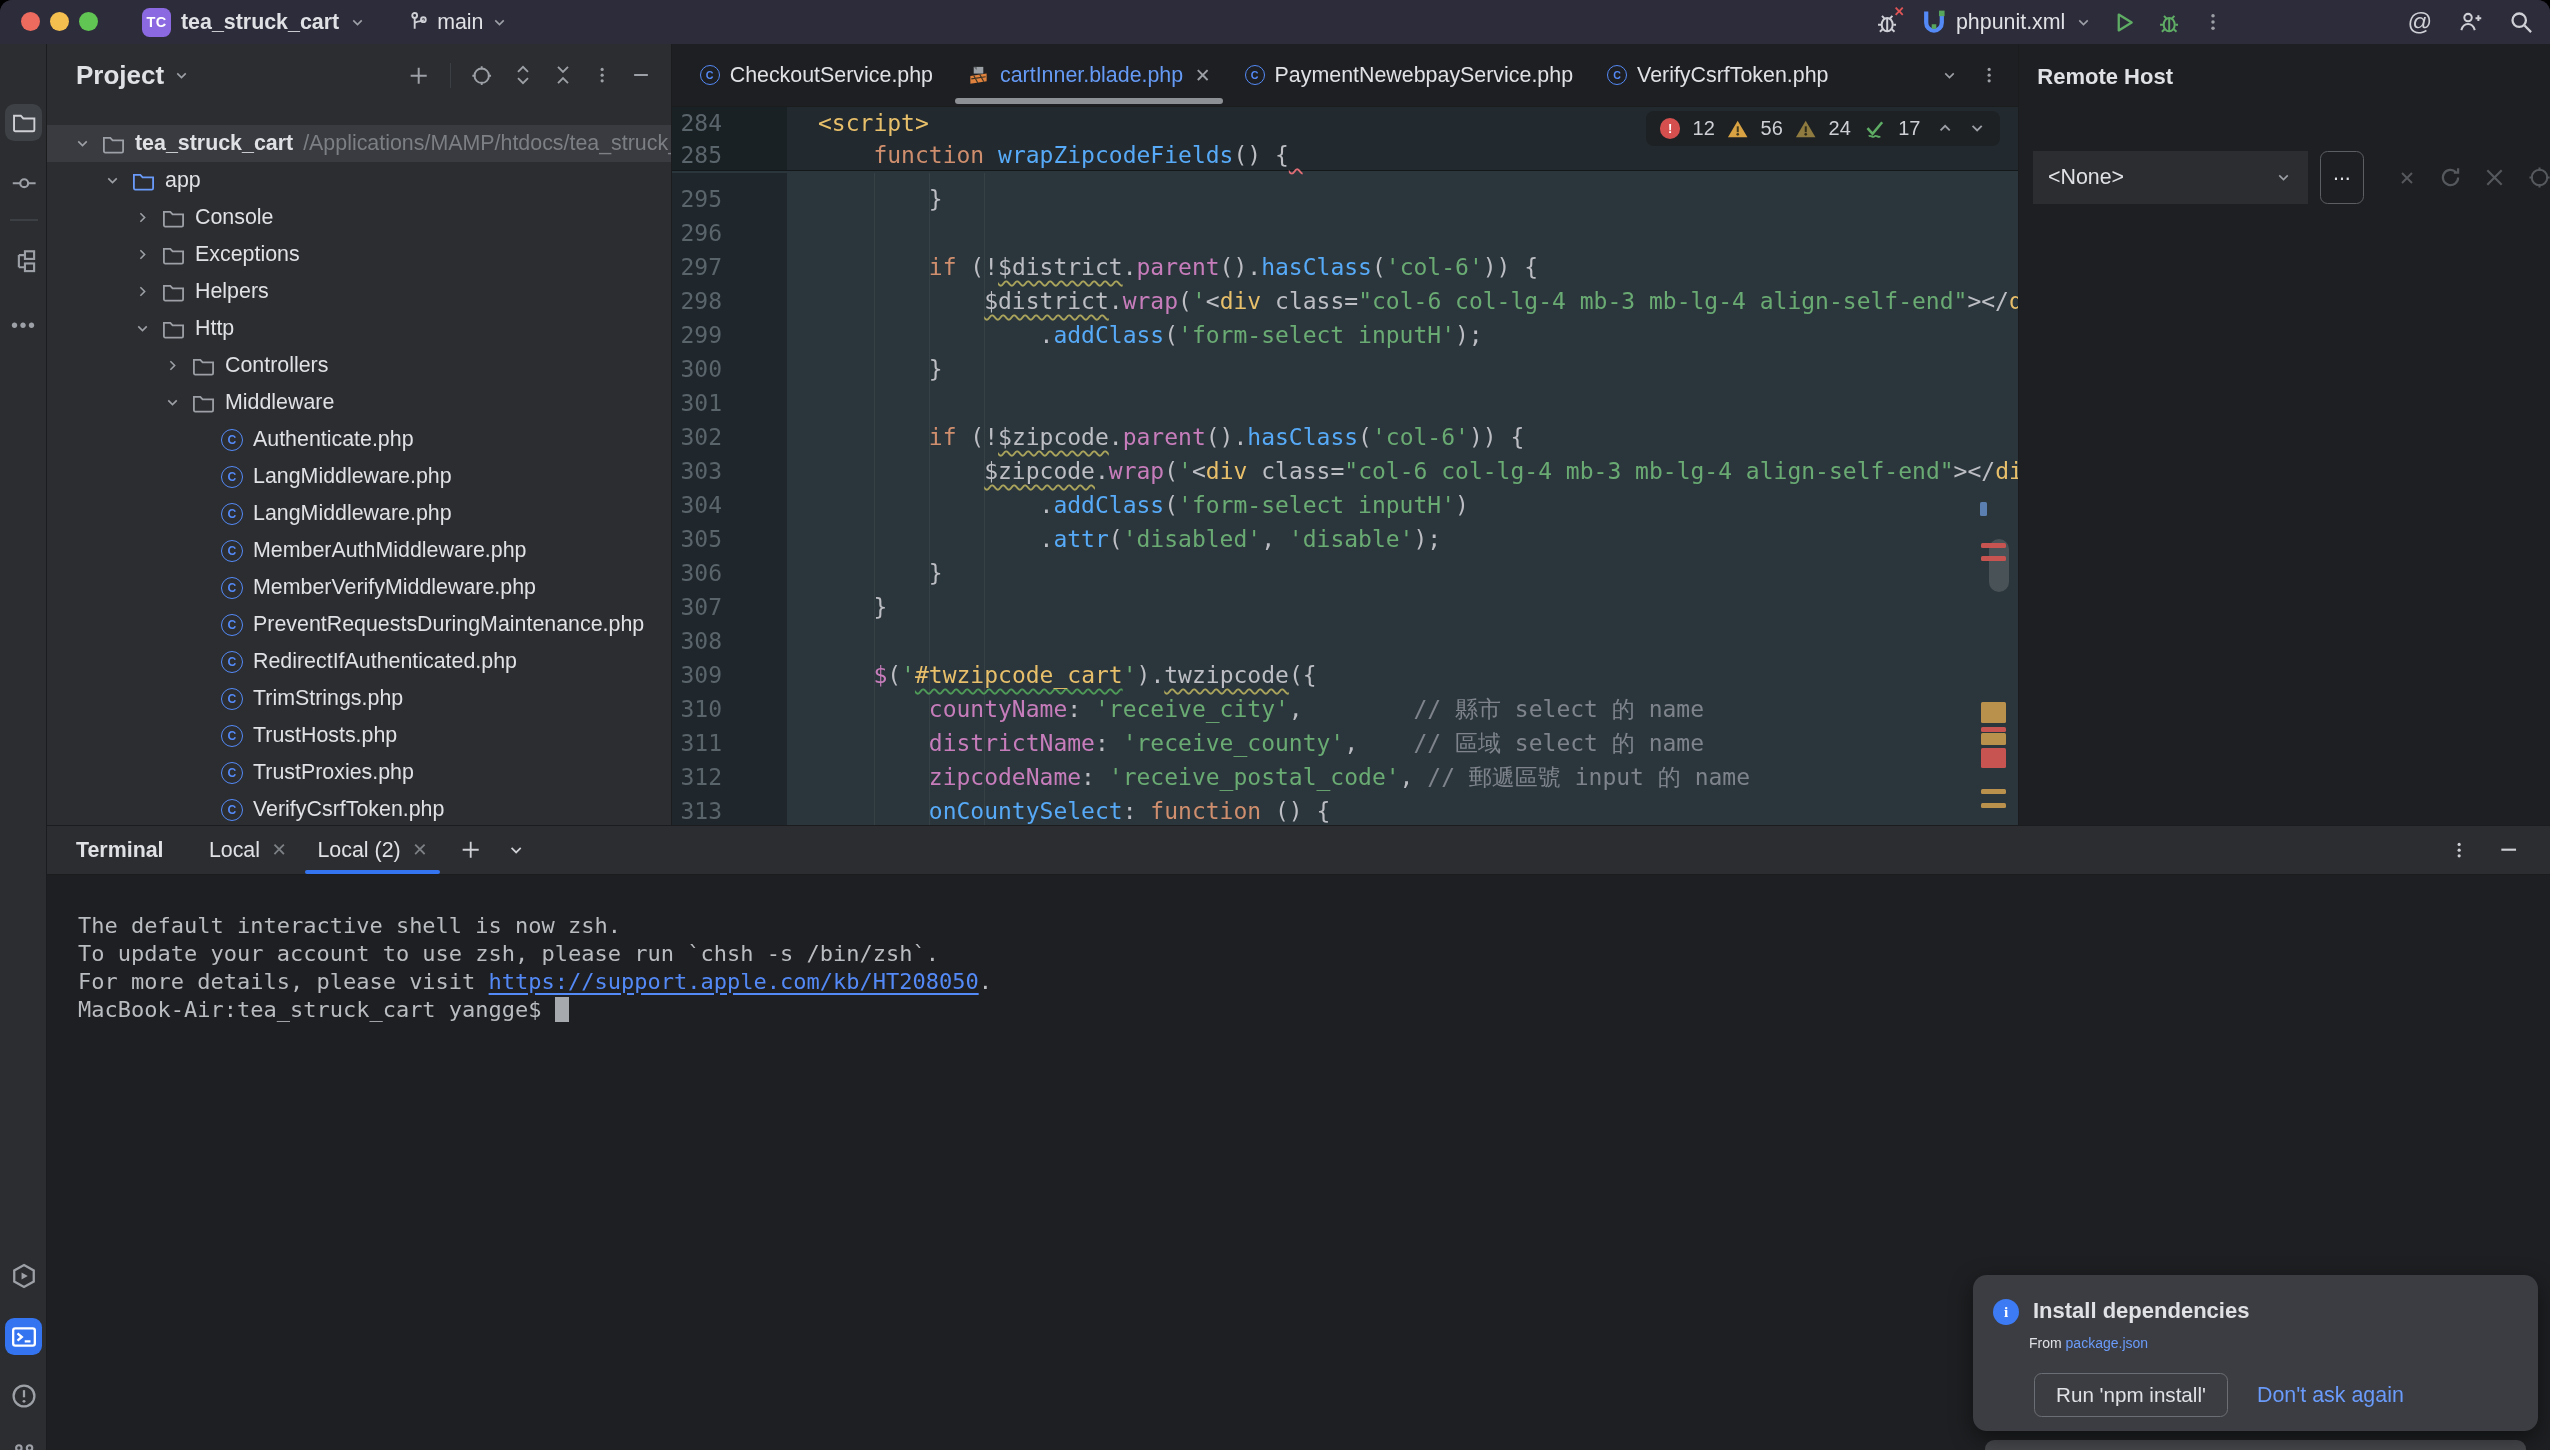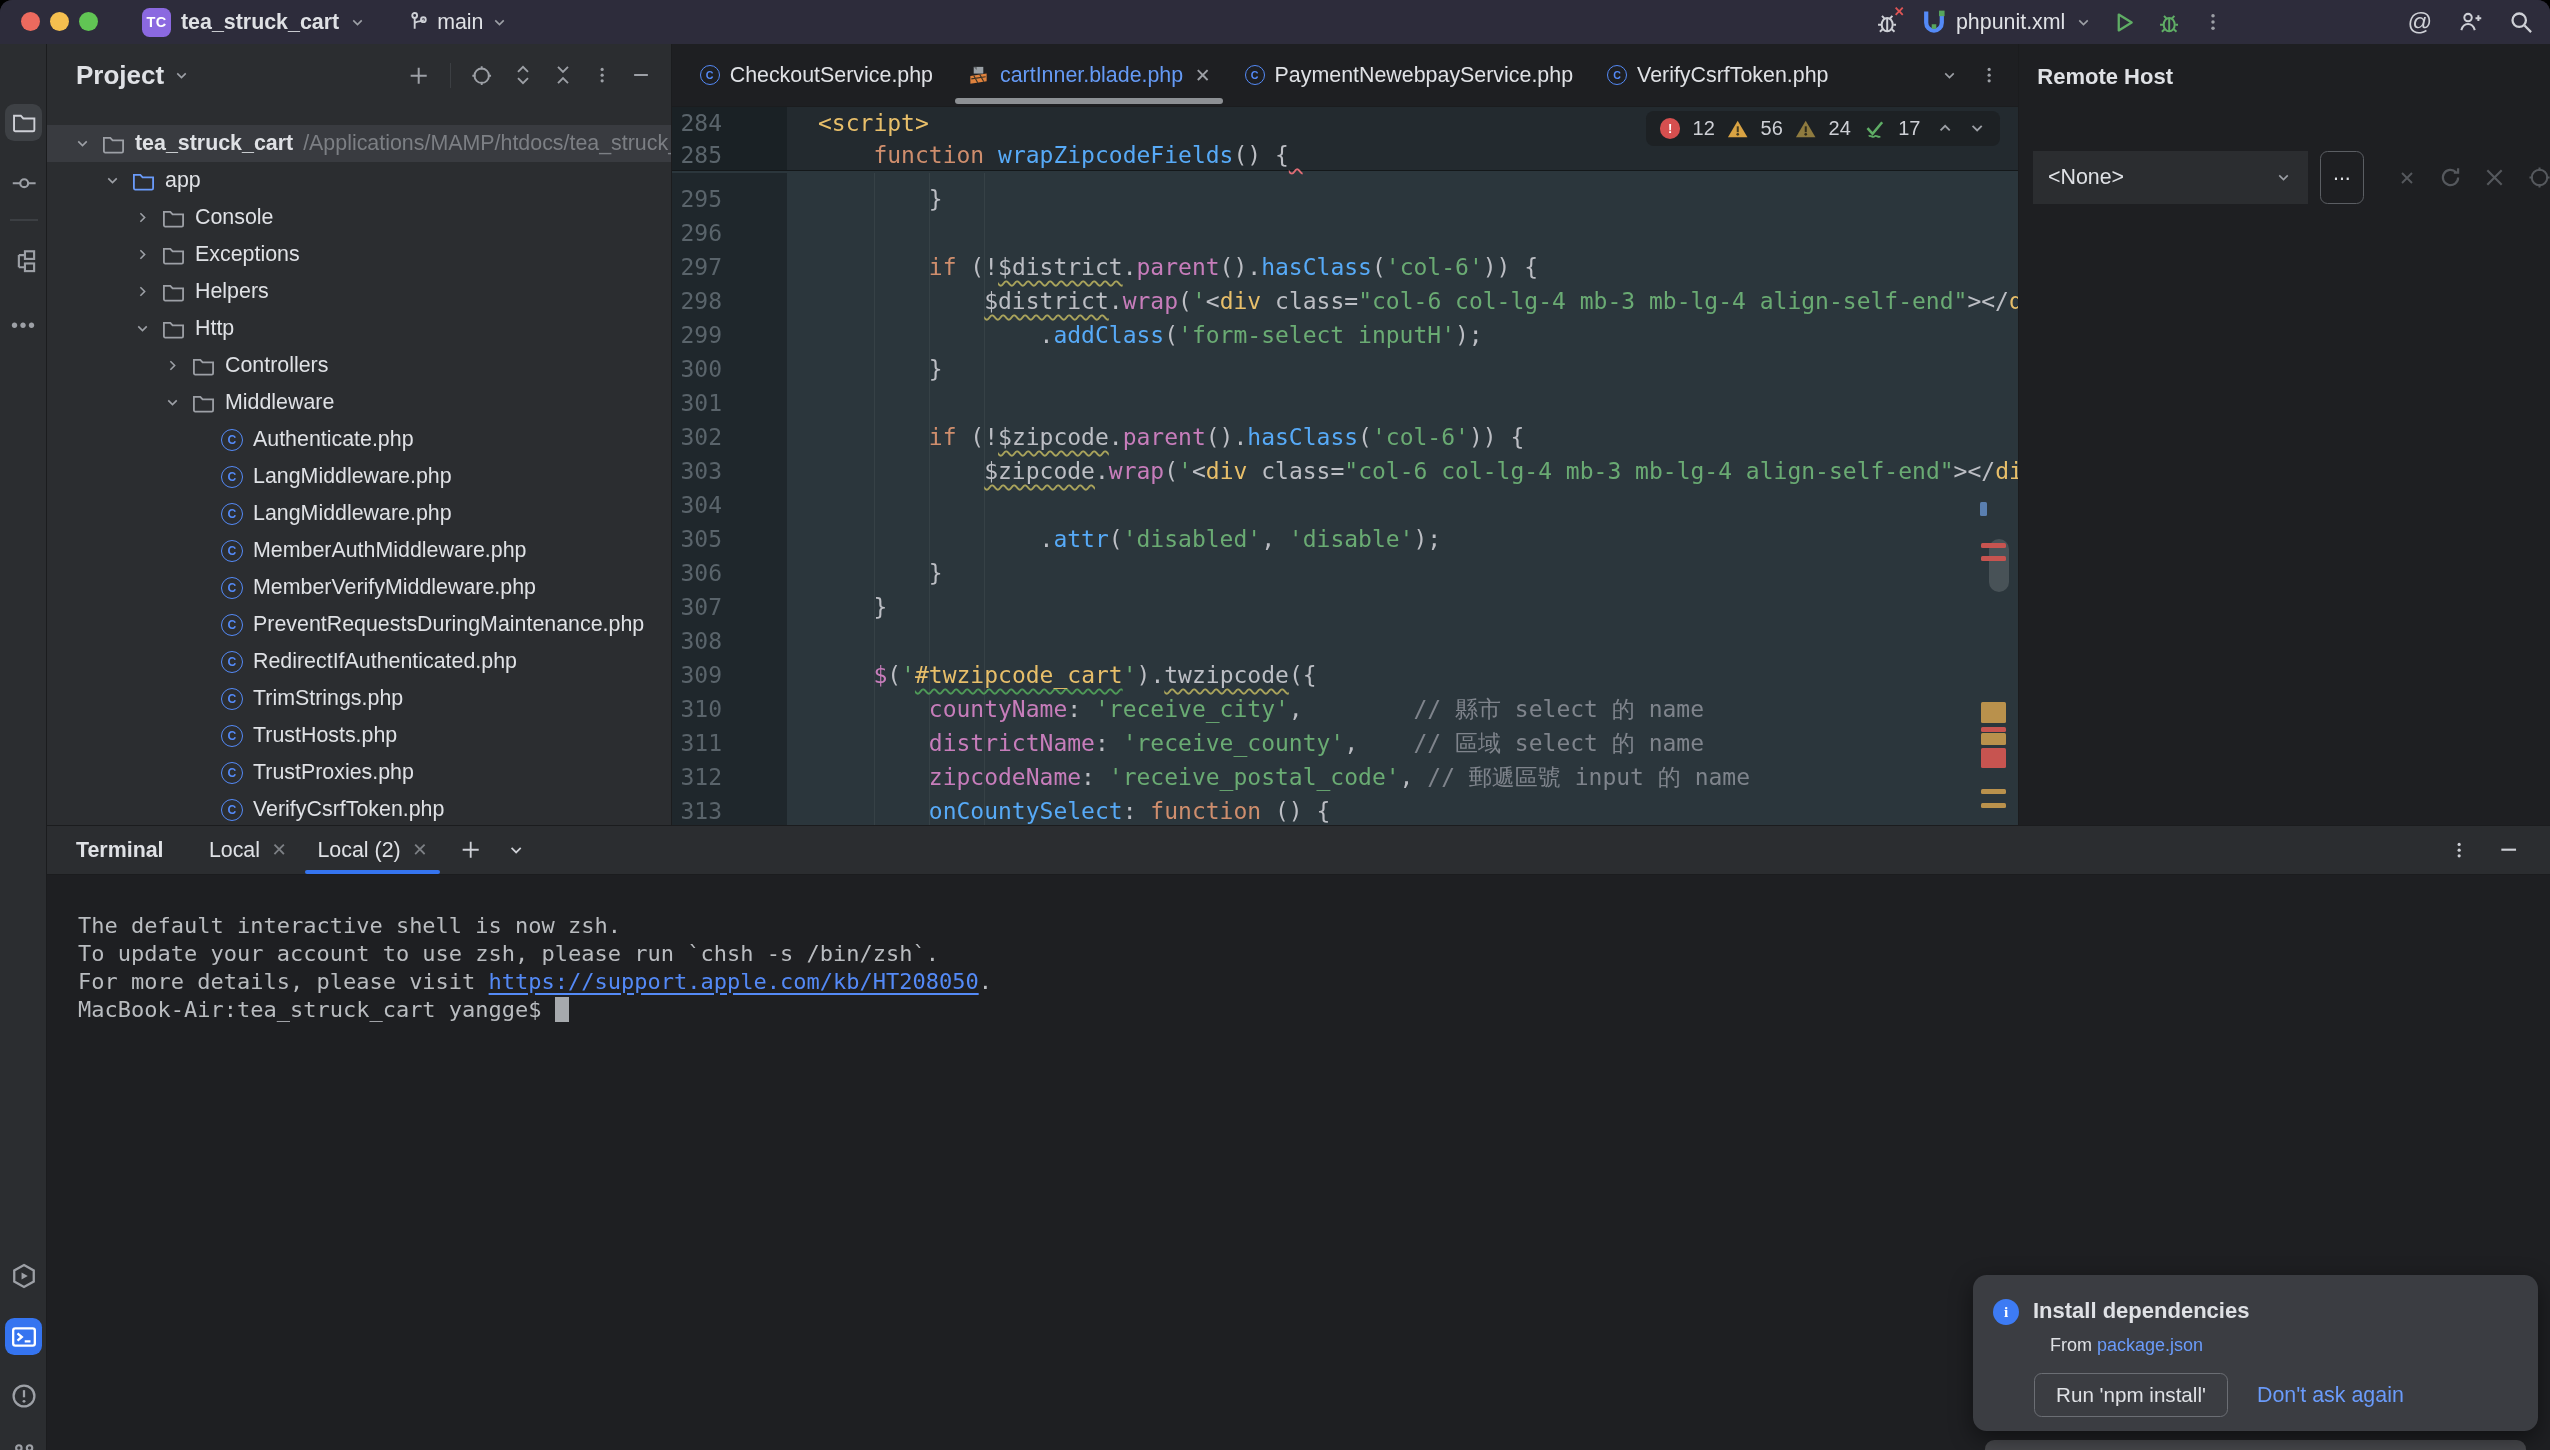--- a/index.html
+++ b/index.html
@@ -129,21 +129,21 @@
   .tlink{color:#548af7;text-decoration:underline;text-underline-offset:3.8px}
   .cursor{display:inline-block;width:13.7px;height:24.4px;background:#a6a9ad;vertical-align:-4.6px}
 
   
   #notif{position:absolute;left:1973px;top:1275px;width:565px;height:156px;background:#3b3d42;
          border-radius:13.7px;box-shadow:0 7.6px 23px rgba(0,0,0,.45);z-index:10}
   .n-icon{position:absolute;left:20px;top:24.4px;width:26px;height:26px;border-radius:50%;background:#3d7bf4;
           color:#fff;font-size:15.3px;font-weight:700;display:flex;align-items:center;justify-content:center;
           font-family:"Liberation Serif",serif}
   .n-title{position:absolute;left:60px;top:23px;font-size:22px;font-weight:700;color:var(--text)}
-  .n-sub{position:absolute;left:77px;top:60px;font-size:18px;color:var(--text)}
+  .n-sub{position:absolute;left:56px;top:60px;font-size:14px;color:var(--text)}
   .n-sub a{color:var(--link);text-decoration:none}
   .n-btn{position:absolute;left:61px;top:98px;width:194px;height:44px;border:1.5px solid #6b6e74;
          border-radius:7.6px;display:flex;align-items:center;justify-content:center;font-size:20.6px;color:var(--text)}
   .n-link{position:absolute;left:284px;top:108px;font-size:21.4px;color:var(--link)}
   #notif2{position:absolute;left:1985px;top:1440px;width:541px;height:10.7px;background:#47484c;
           border-radius:9.2px 9.2px 0 0;z-index:9}
 </style>
 </head>
 <body>
 
@@ -582,21 +582,21 @@
       <div class="guide" style="left:312px"></div>
     <div class="cl"><span class="ln">295</span><span class="code"><span class="seg">        }</span></span></div>
         <div class="cl"><span class="ln">296</span><span class="code"></span></div>
         <div class="cl"><span class="ln">297</span><span class="code"><span class="seg">        </span><span class="seg kw">if</span><span class="seg"> (!</span><span class="seg u-y">$district</span><span class="seg">.</span><span class="seg mth">parent</span><span class="seg">().</span><span class="seg fn">hasClass</span><span class="seg">(</span><span class="seg str">'col-6'</span><span class="seg">)) {</span></span></div>
         <div class="cl"><span class="ln">298</span><span class="code"><span class="seg">            </span><span class="seg u-y">$district</span><span class="seg">.</span><span class="seg mth">wrap</span><span class="seg">(</span><span class="seg str">'</span><span class="seg">&lt;</span><span class="seg tag">div</span><span class="seg"> </span><span class="seg attr">class</span><span class="seg">=</span><span class="seg str">"col-6 col-lg-4 mb-3 mb-lg-4 align-self-end"</span><span class="seg">&gt;&lt;/</span><span class="seg tag">div</span></span></div>
         <div class="cl"><span class="ln">299</span><span class="code"><span class="seg">                .</span><span class="seg fn">addClass</span><span class="seg">(</span><span class="seg str">'form-select inputH'</span><span class="seg">);</span></span></div>
         <div class="cl"><span class="ln">300</span><span class="code"><span class="seg">        }</span></span></div>
         <div class="cl"><span class="ln">301</span><span class="code"></span></div>
         <div class="cl"><span class="ln">302</span><span class="code"><span class="seg">        </span><span class="seg kw">if</span><span class="seg"> (!</span><span class="seg u-y">$zipcode</span><span class="seg">.</span><span class="seg mth">parent</span><span class="seg">().</span><span class="seg fn">hasClass</span><span class="seg">(</span><span class="seg str">'col-6'</span><span class="seg">)) {</span></span></div>
         <div class="cl"><span class="ln">303</span><span class="code"><span class="seg">            </span><span class="seg u-y">$zipcode</span><span class="seg">.</span><span class="seg mth">wrap</span><span class="seg">(</span><span class="seg str">'</span><span class="seg">&lt;</span><span class="seg tag">div</span><span class="seg"> </span><span class="seg attr">class</span><span class="seg">=</span><span class="seg str">"col-6 col-lg-4 mb-3 mb-lg-4 align-self-end"</span><span class="seg">&gt;&lt;/</span><span class="seg tag">div</span></span></div>
-        <div class="cl"><span class="ln">304</span></div>
+        <div class="cl"><span class="ln">304</span><span class="code"><span class="seg">                .</span><span class="seg fn">addClass</span><span class="seg">(</span><span class="seg str">'form-select inputH'</span><span class="seg">)</span></span></div>
         <div class="cl"><span class="ln">305</span><span class="code"><span class="seg">                .</span><span class="seg fn">attr</span><span class="seg">(</span><span class="seg str">'disabled'</span><span class="seg">, </span><span class="seg str">'disable'</span><span class="seg">);</span></span></div>
         <div class="cl"><span class="ln">306</span><span class="code"><span class="seg">        }</span></span></div>
         <div class="cl"><span class="ln">307</span><span class="code"><span class="seg">    }</span></span></div>
         <div class="cl"><span class="ln">308</span><span class="code"></span></div>
         <div class="cl"><span class="ln">309</span><span class="code"><span class="seg">    </span><span class="seg mth">$</span><span class="seg">(</span><span class="seg str">'</span><span class="seg id u-g">#twzipcode_cart</span><span class="seg str">'</span><span class="seg">).</span><span class="seg u-y">twzipcode</span><span class="seg">({</span></span></div>
         <div class="cl"><span class="ln">310</span><span class="code"><span class="seg">        </span><span class="seg mth">countyName</span><span class="seg">: </span><span class="seg str">'receive_city'</span><span class="seg">,        </span><span class="seg cmt">// 縣市 select 的 name</span></span></div>
         <div class="cl"><span class="ln">311</span><span class="code"><span class="seg">        </span><span class="seg mth">districtName</span><span class="seg">: </span><span class="seg str">'receive_county'</span><span class="seg">,    </span><span class="seg cmt">// 區域 select 的 name</span></span></div>
         <div class="cl"><span class="ln">312</span><span class="code"><span class="seg">        </span><span class="seg mth">zipcodeName</span><span class="seg">: </span><span class="seg str">'receive_postal_code'</span><span class="seg">, </span><span class="seg cmt">// 郵遞區號 input 的 name</span></span></div>
         <div class="cl"><span class="ln">313</span><span class="code"><span class="seg">        </span><span class="seg fn">onCountySelect</span><span class="seg">: </span><span class="seg kw">function</span><span class="seg"> () {</span></span></div>
       </div>

